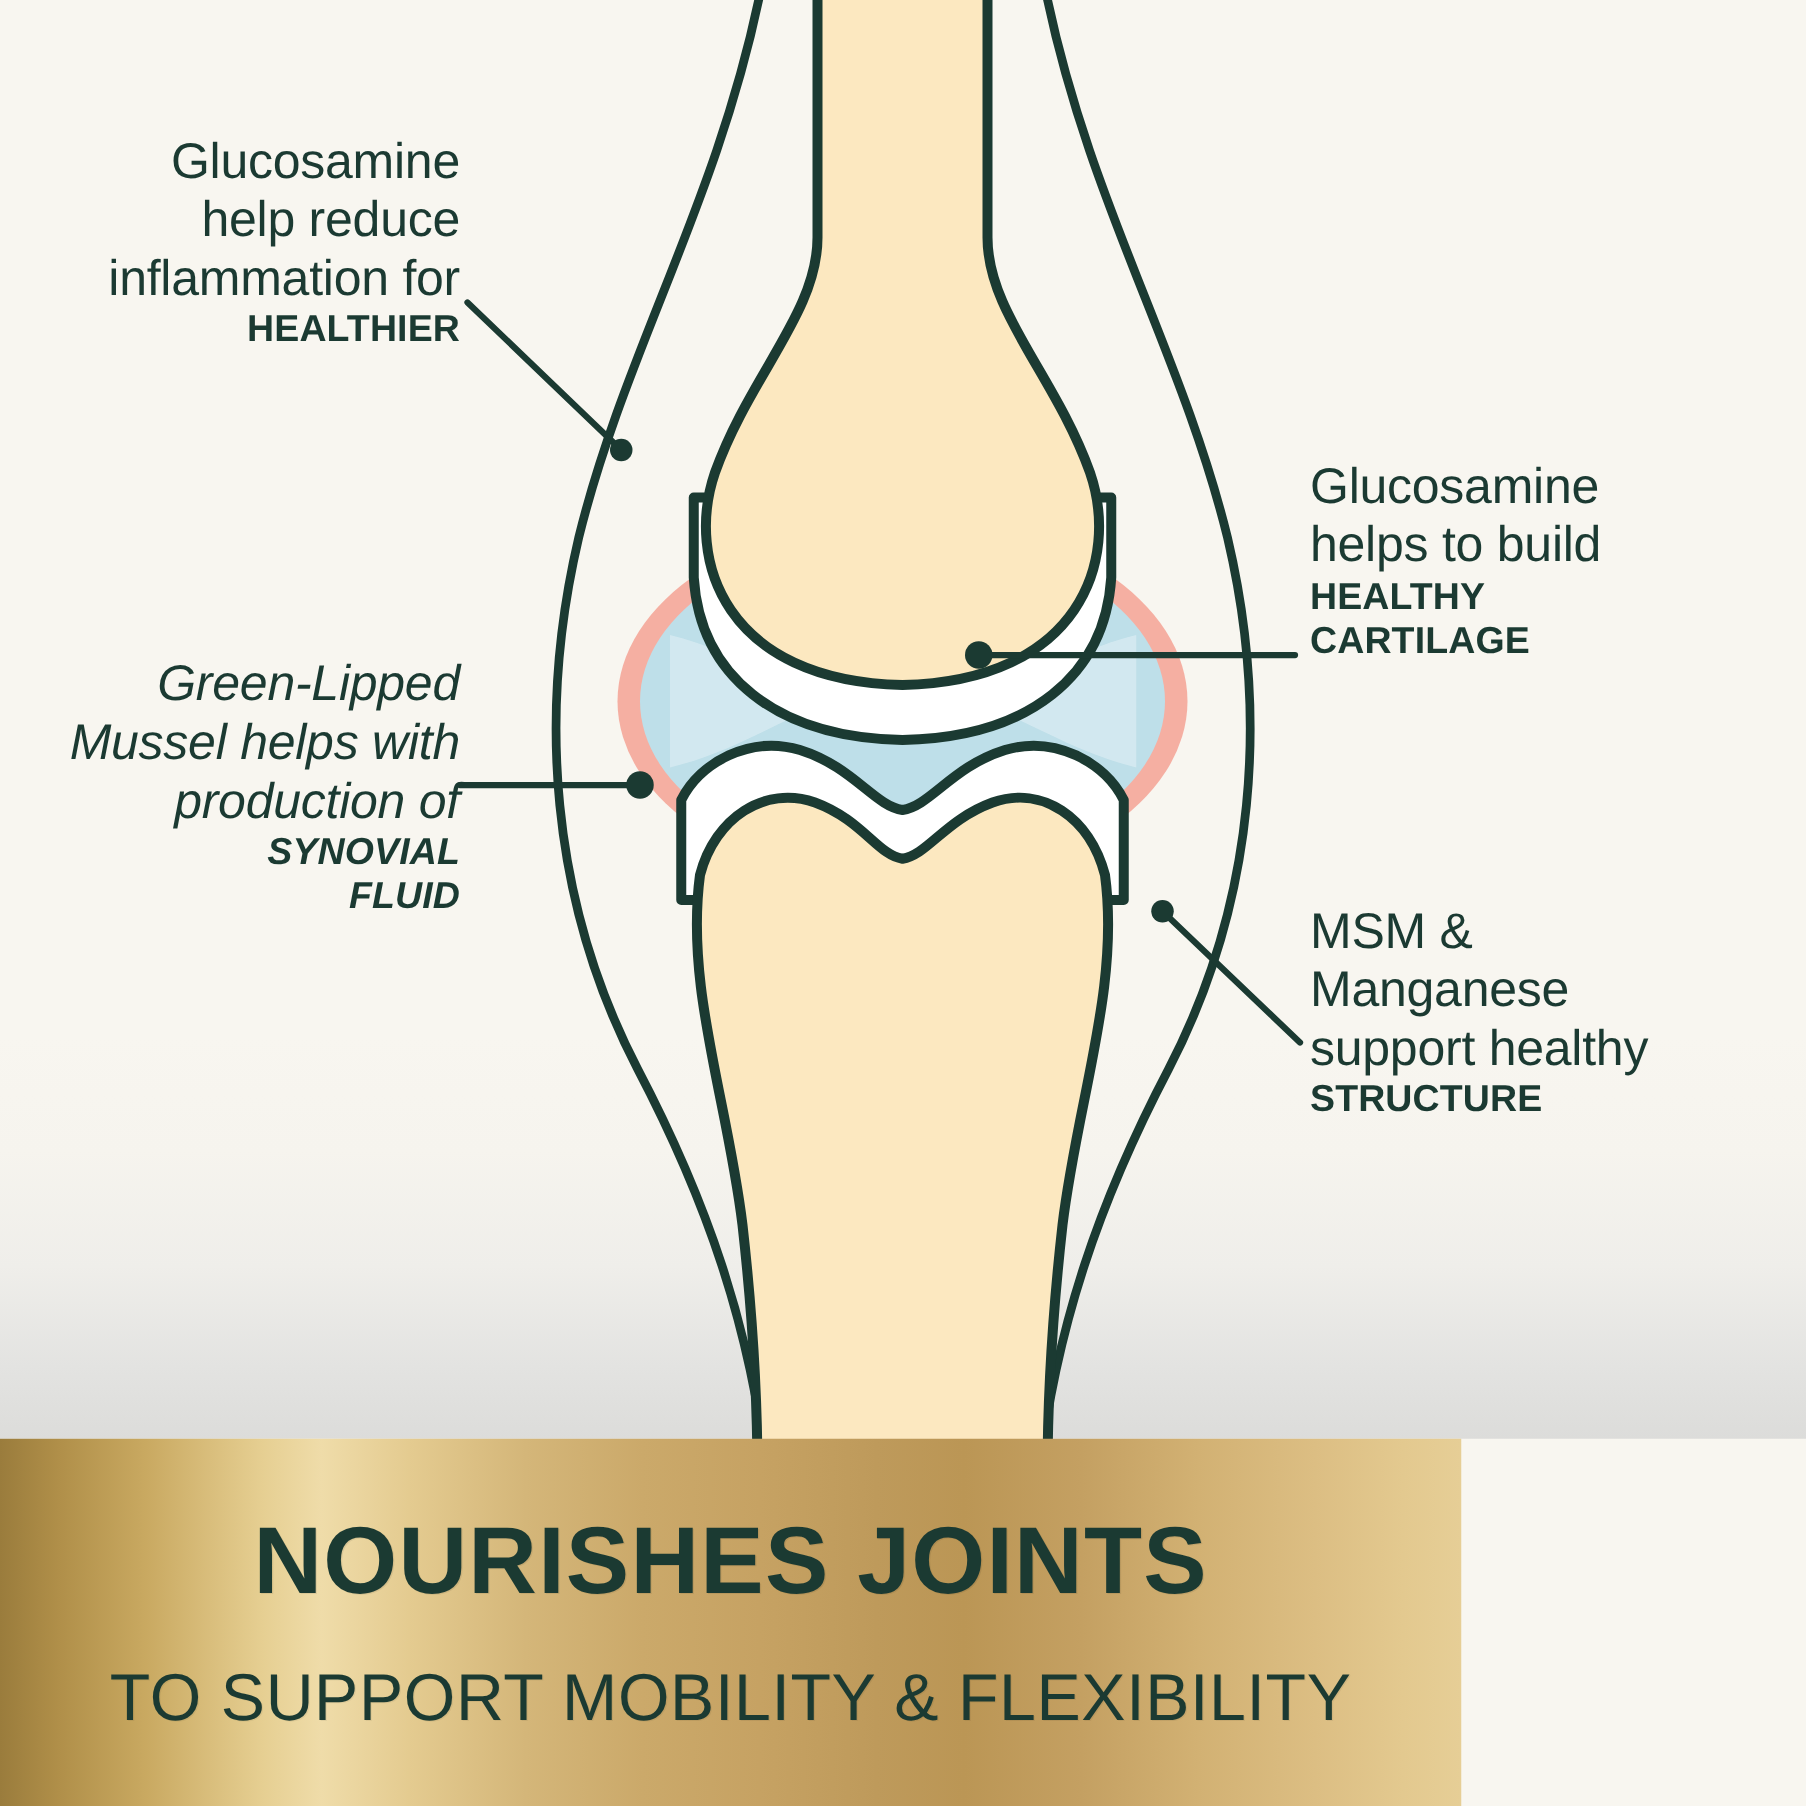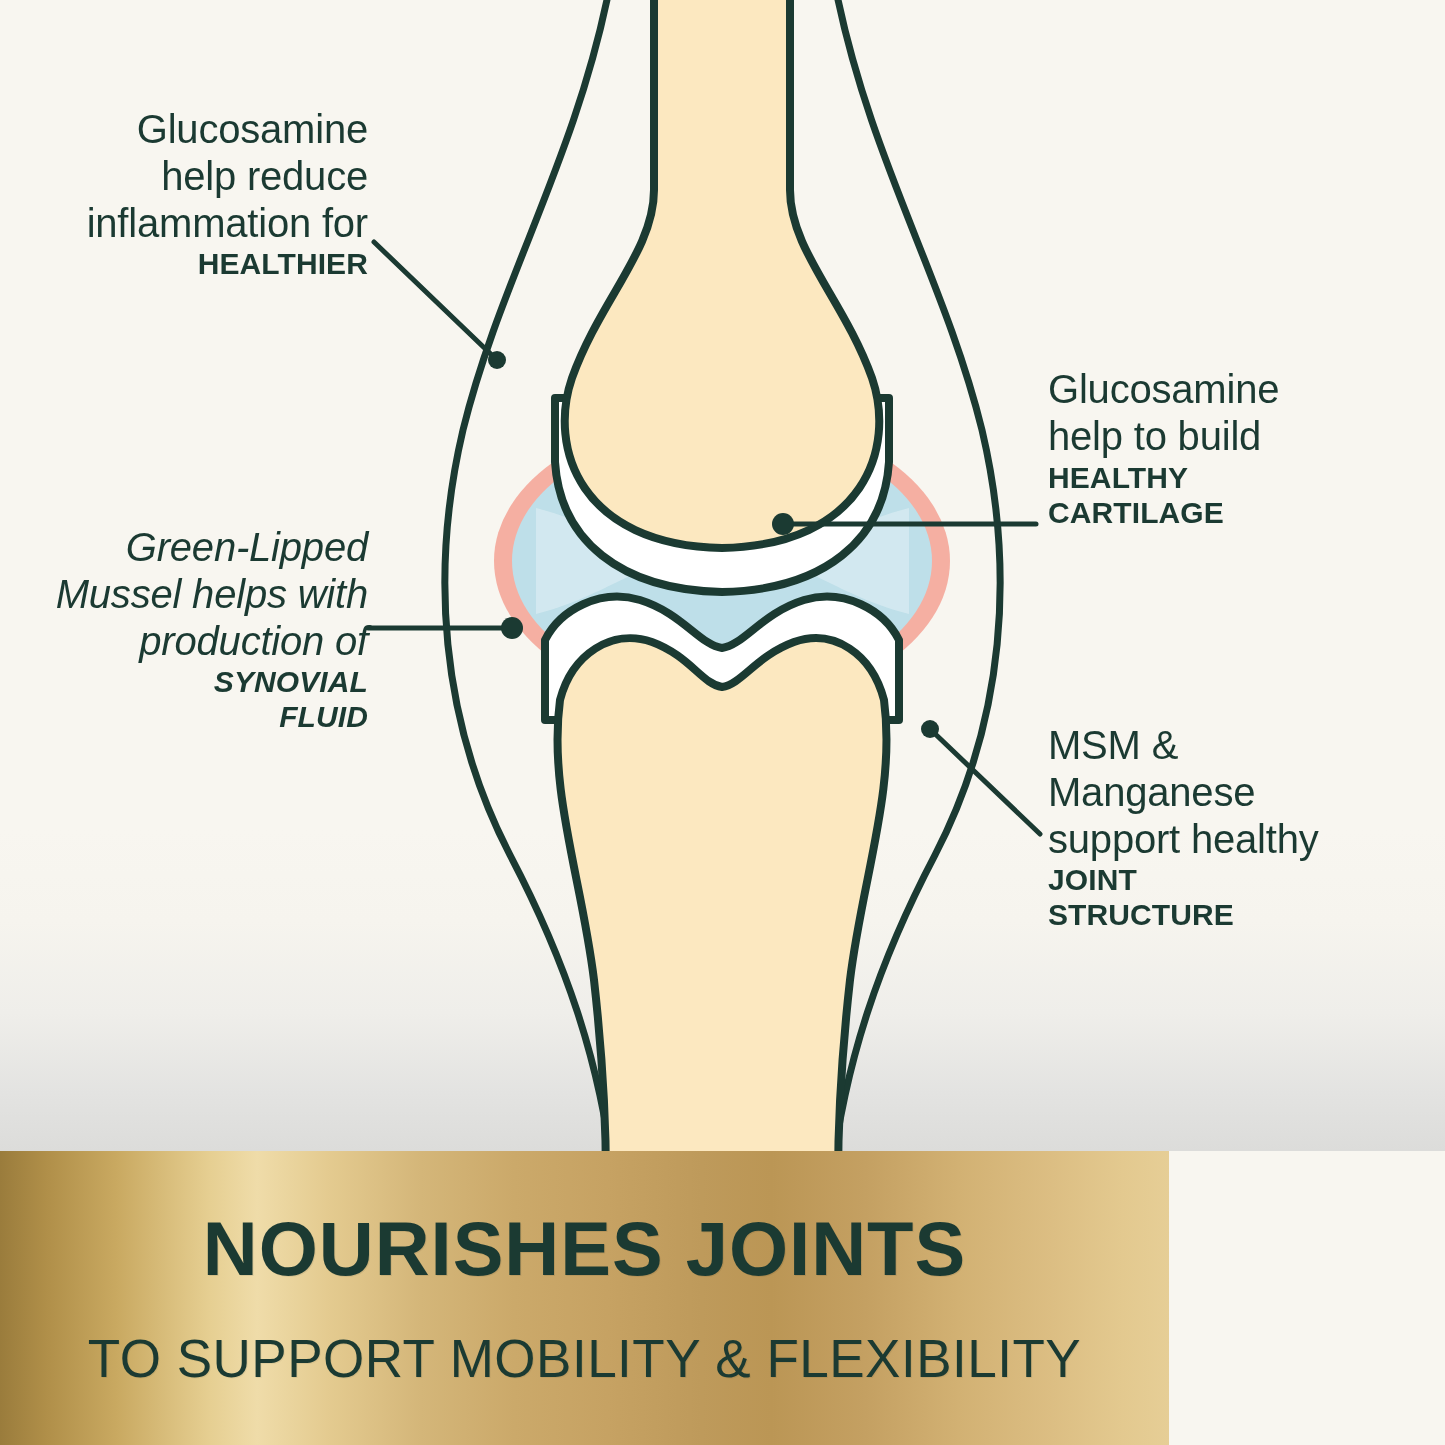--- a/index.html
+++ b/index.html
@@ -197,30 +197,29 @@
   <div class="callout ta-right" id="callout-mussel">
     <span class="lite">Green-Lipped</span>
     <span class="lite">Mussel helps with</span>
     <span class="lite">production of</span>
     <span class="bold">SYNOVIAL</span>
     <span class="bold">FLUID</span>
   </div>
 
   <div class="callout ta-left" id="callout-glucosamine">
     <span class="lite">Glucosamine</span>
-    <span class="lite">help to build</span>
+    <span class="lite">helps to build</span>
     <span class="bold">HEALTHY</span>
     <span class="bold">CARTILAGE</span>
   </div>
 
   <div class="callout ta-left" id="callout-msm">
     <span class="lite">MSM &amp;</span>
     <span class="lite">Manganese</span>
     <span class="lite">support healthy</span>
-    <span class="bold">JOINT</span>
     <span class="bold">STRUCTURE</span>
   </div>
 
   <div class="gold-banner">
     <div class="banner-line1">NOURISHES JOINTS</div>
     <div class="banner-line2">TO SUPPORT MOBILITY &amp; FLEXIBILITY</div>
   </div>
 
 </div>
 

